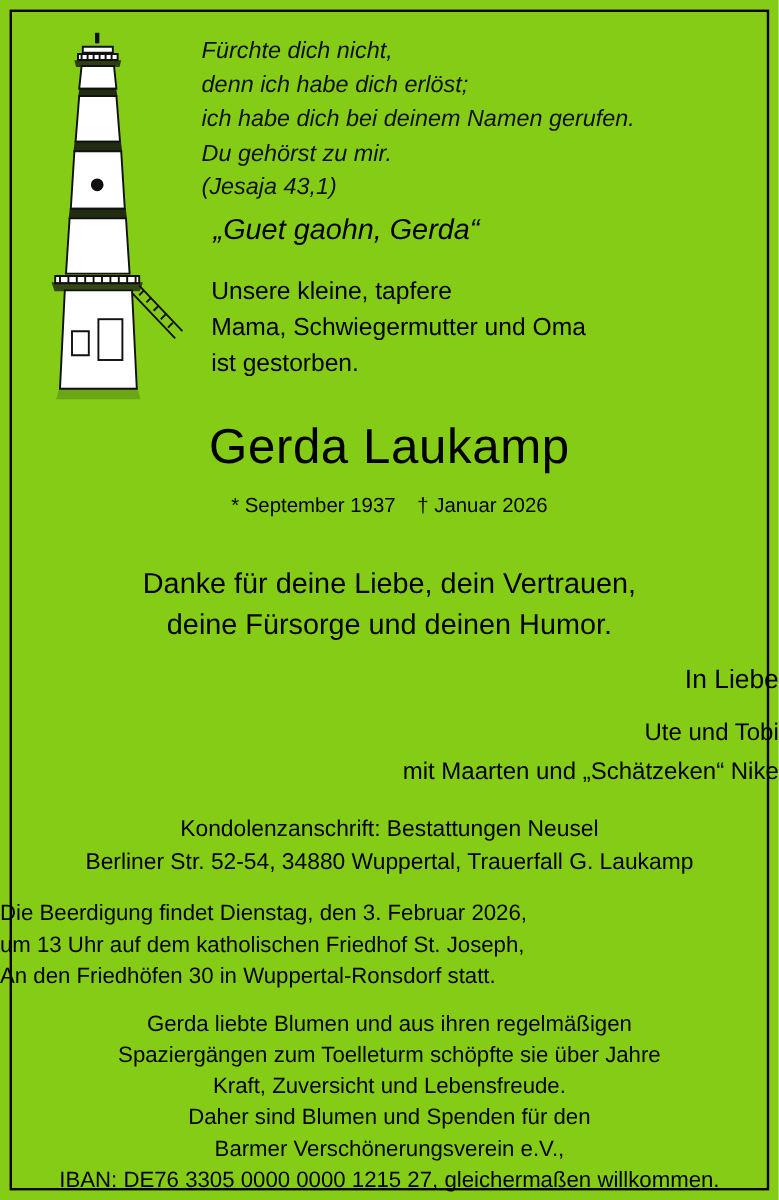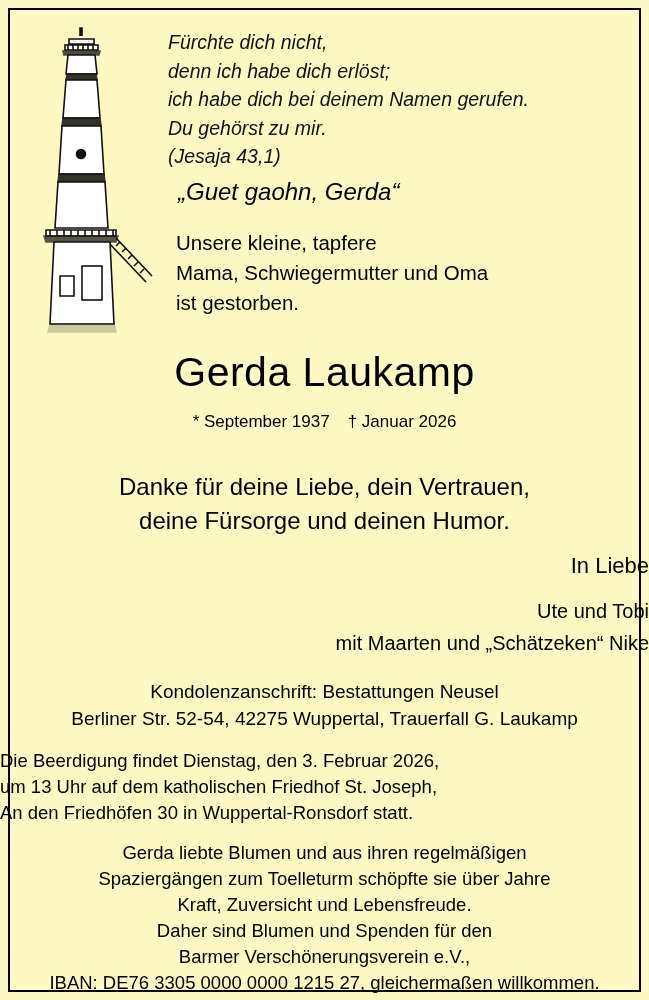--- a/index.html
+++ b/index.html
@@ -8,21 +8,21 @@
     background: #ffffff;
   }
   body {
     font-family: "Liberation Sans", sans-serif;
     color: #000000;
   }
   .page {
     position: relative;
     width: 649px;
     height: 1000px;
-    background: #fef9c3;
+    background: #84cc16;
     box-sizing: border-box;
     overflow: hidden;
   }
   .frame {
     position: absolute;
     left: 8px;
     top: 8px;
     right: 8px;
     bottom: 8px;
     border: 2px solid #000000;
@@ -236,21 +236,21 @@
 
     <div class="inliebe">In Liebe</div>
 
     <div class="family">
       <span class="line">Ute und Tobi</span>
       <span class="line">mit Maarten und „Schätzeken“ Nike</span>
     </div>
 
     <div class="condolence">
       <span class="line">Kondolenzanschrift: Bestattungen Neusel</span>
-      <span class="line">Berliner Str. 52-54, 42275 Wuppertal, Trauerfall G. Laukamp</span>
+      <span class="line">Berliner Str. 52-54, 34880 Wuppertal, Trauerfall G. Laukamp</span>
     </div>
 
     <div class="funeral">
       <span class="line">Die Beerdigung findet Dienstag, den 3. Februar 2026,</span>
       <span class="line">um 13 Uhr auf dem katholischen Friedhof St. Joseph,</span>
       <span class="line">An den Friedhöfen 30 in Wuppertal-Ronsdorf statt.</span>
     </div>
 
     <div class="donation">
       <span class="line">Gerda liebte Blumen und aus ihren regelmäßigen</span>

